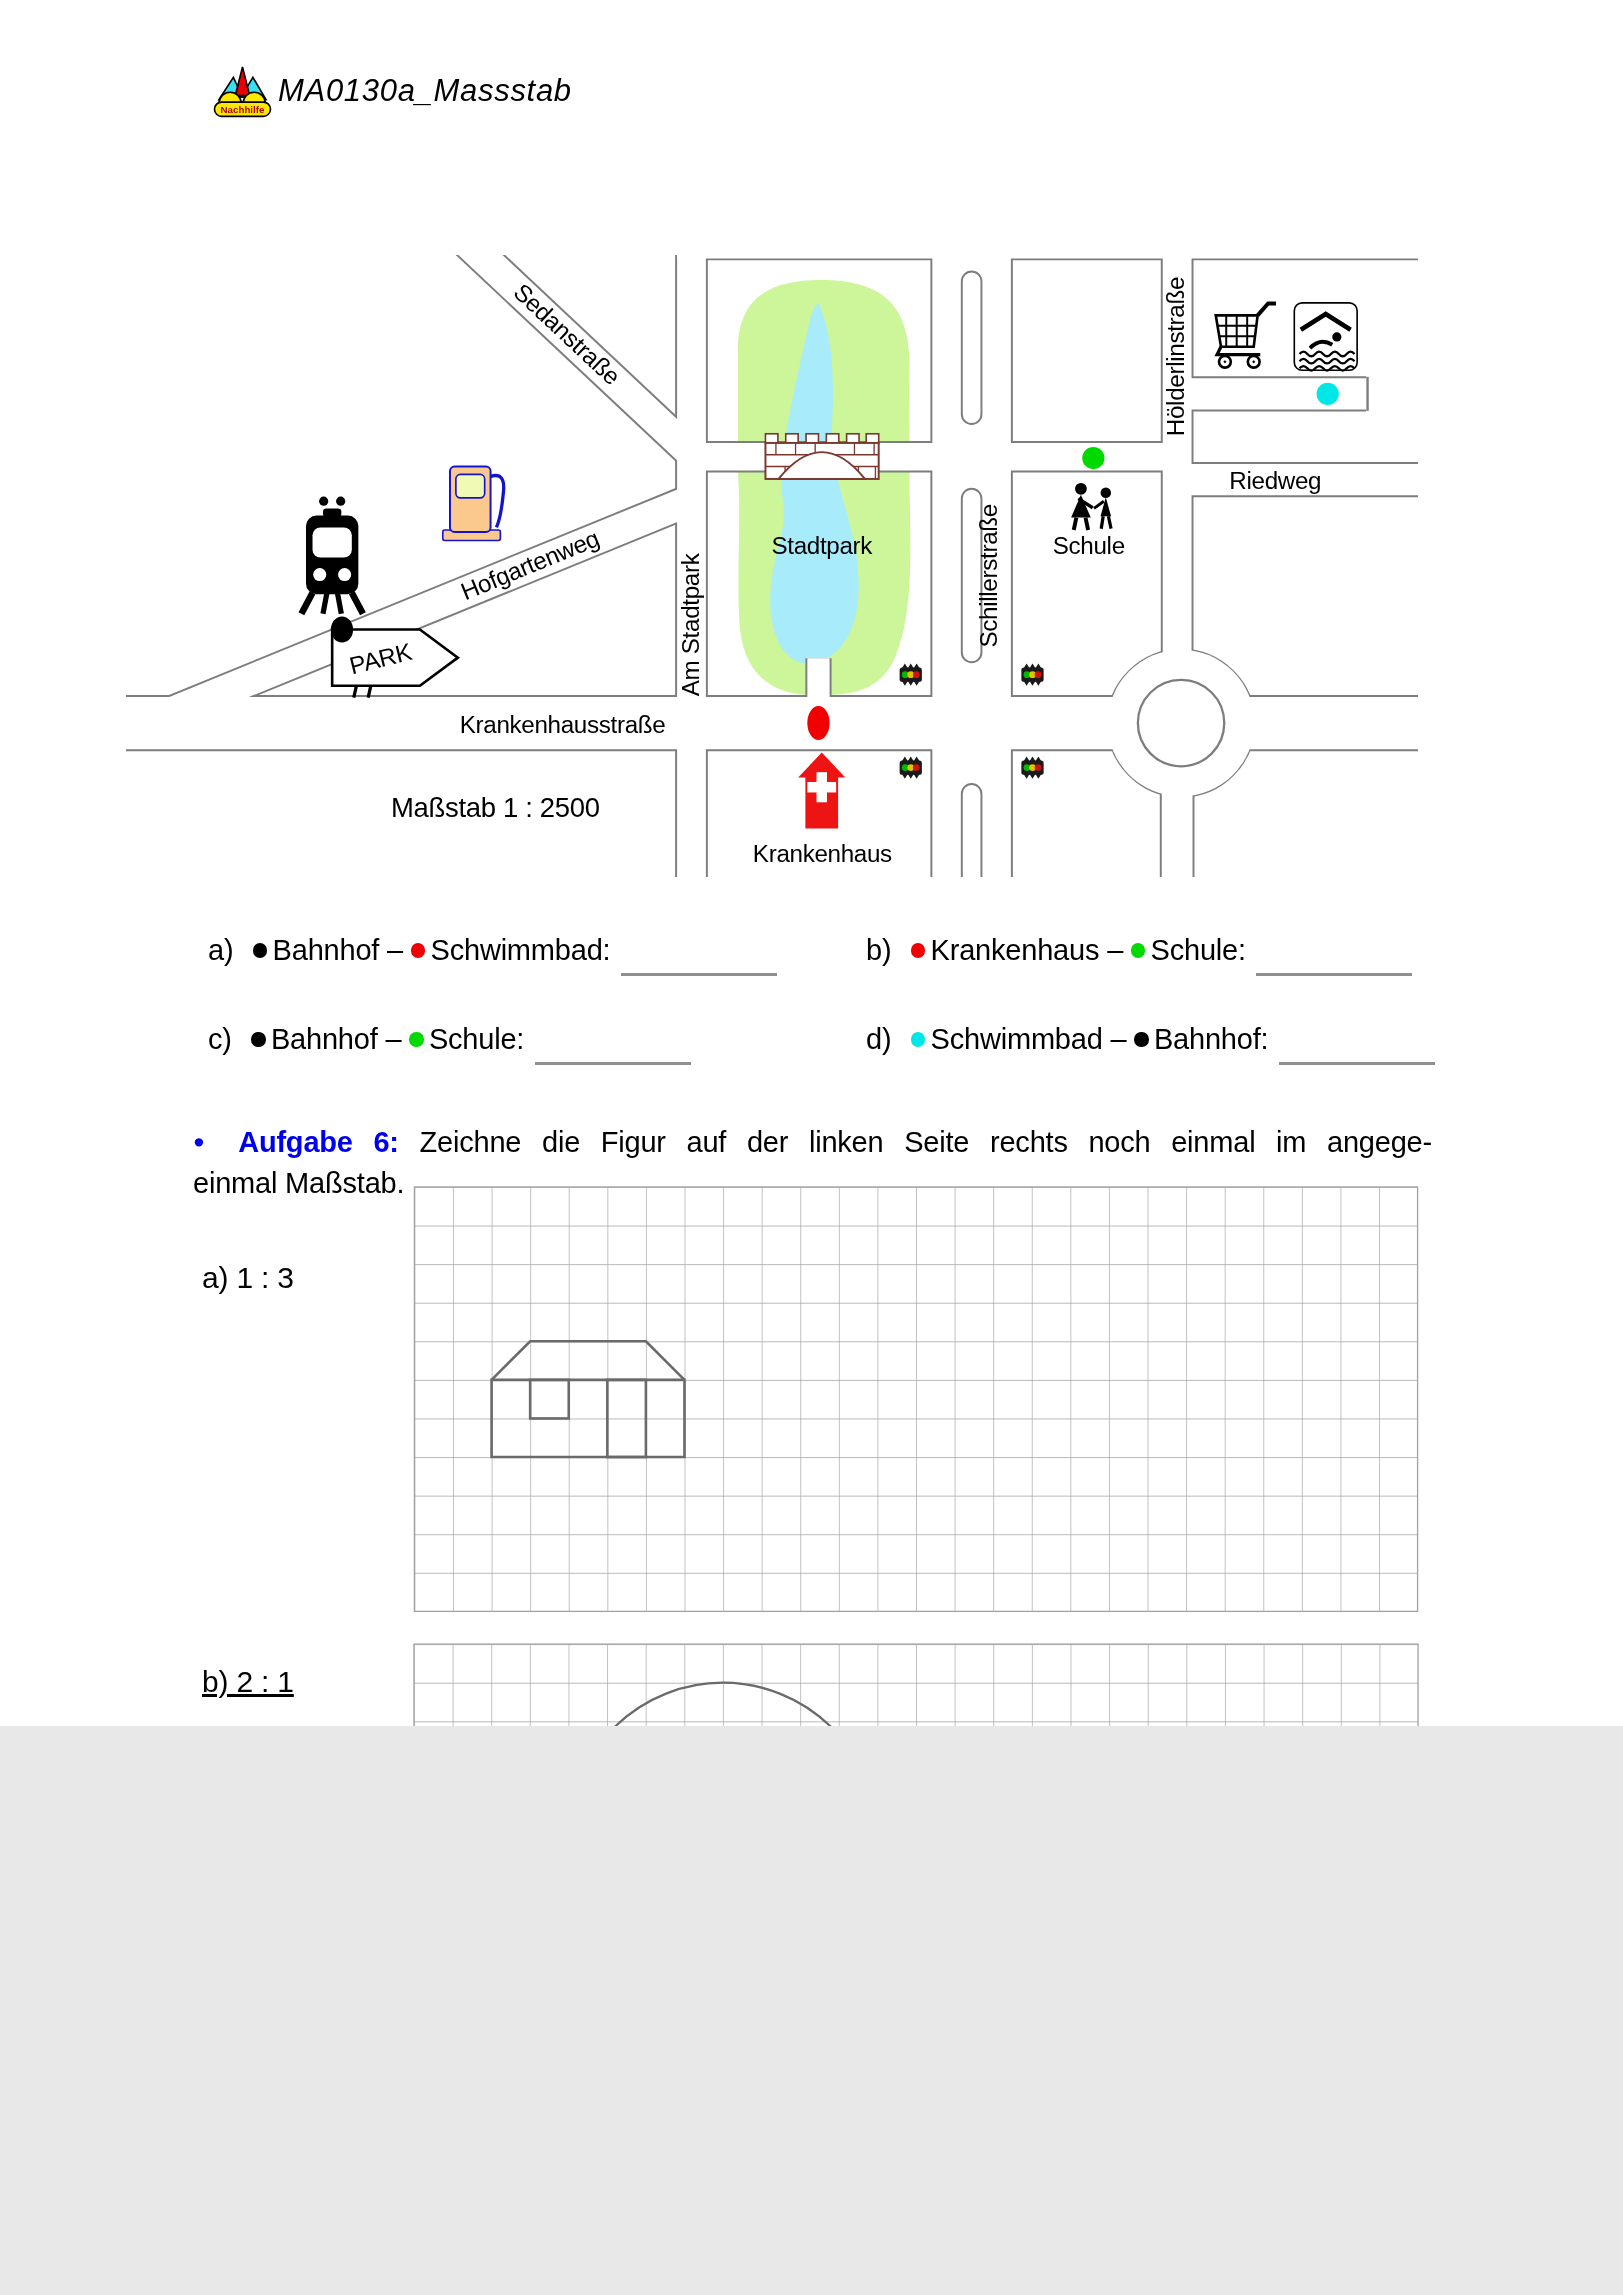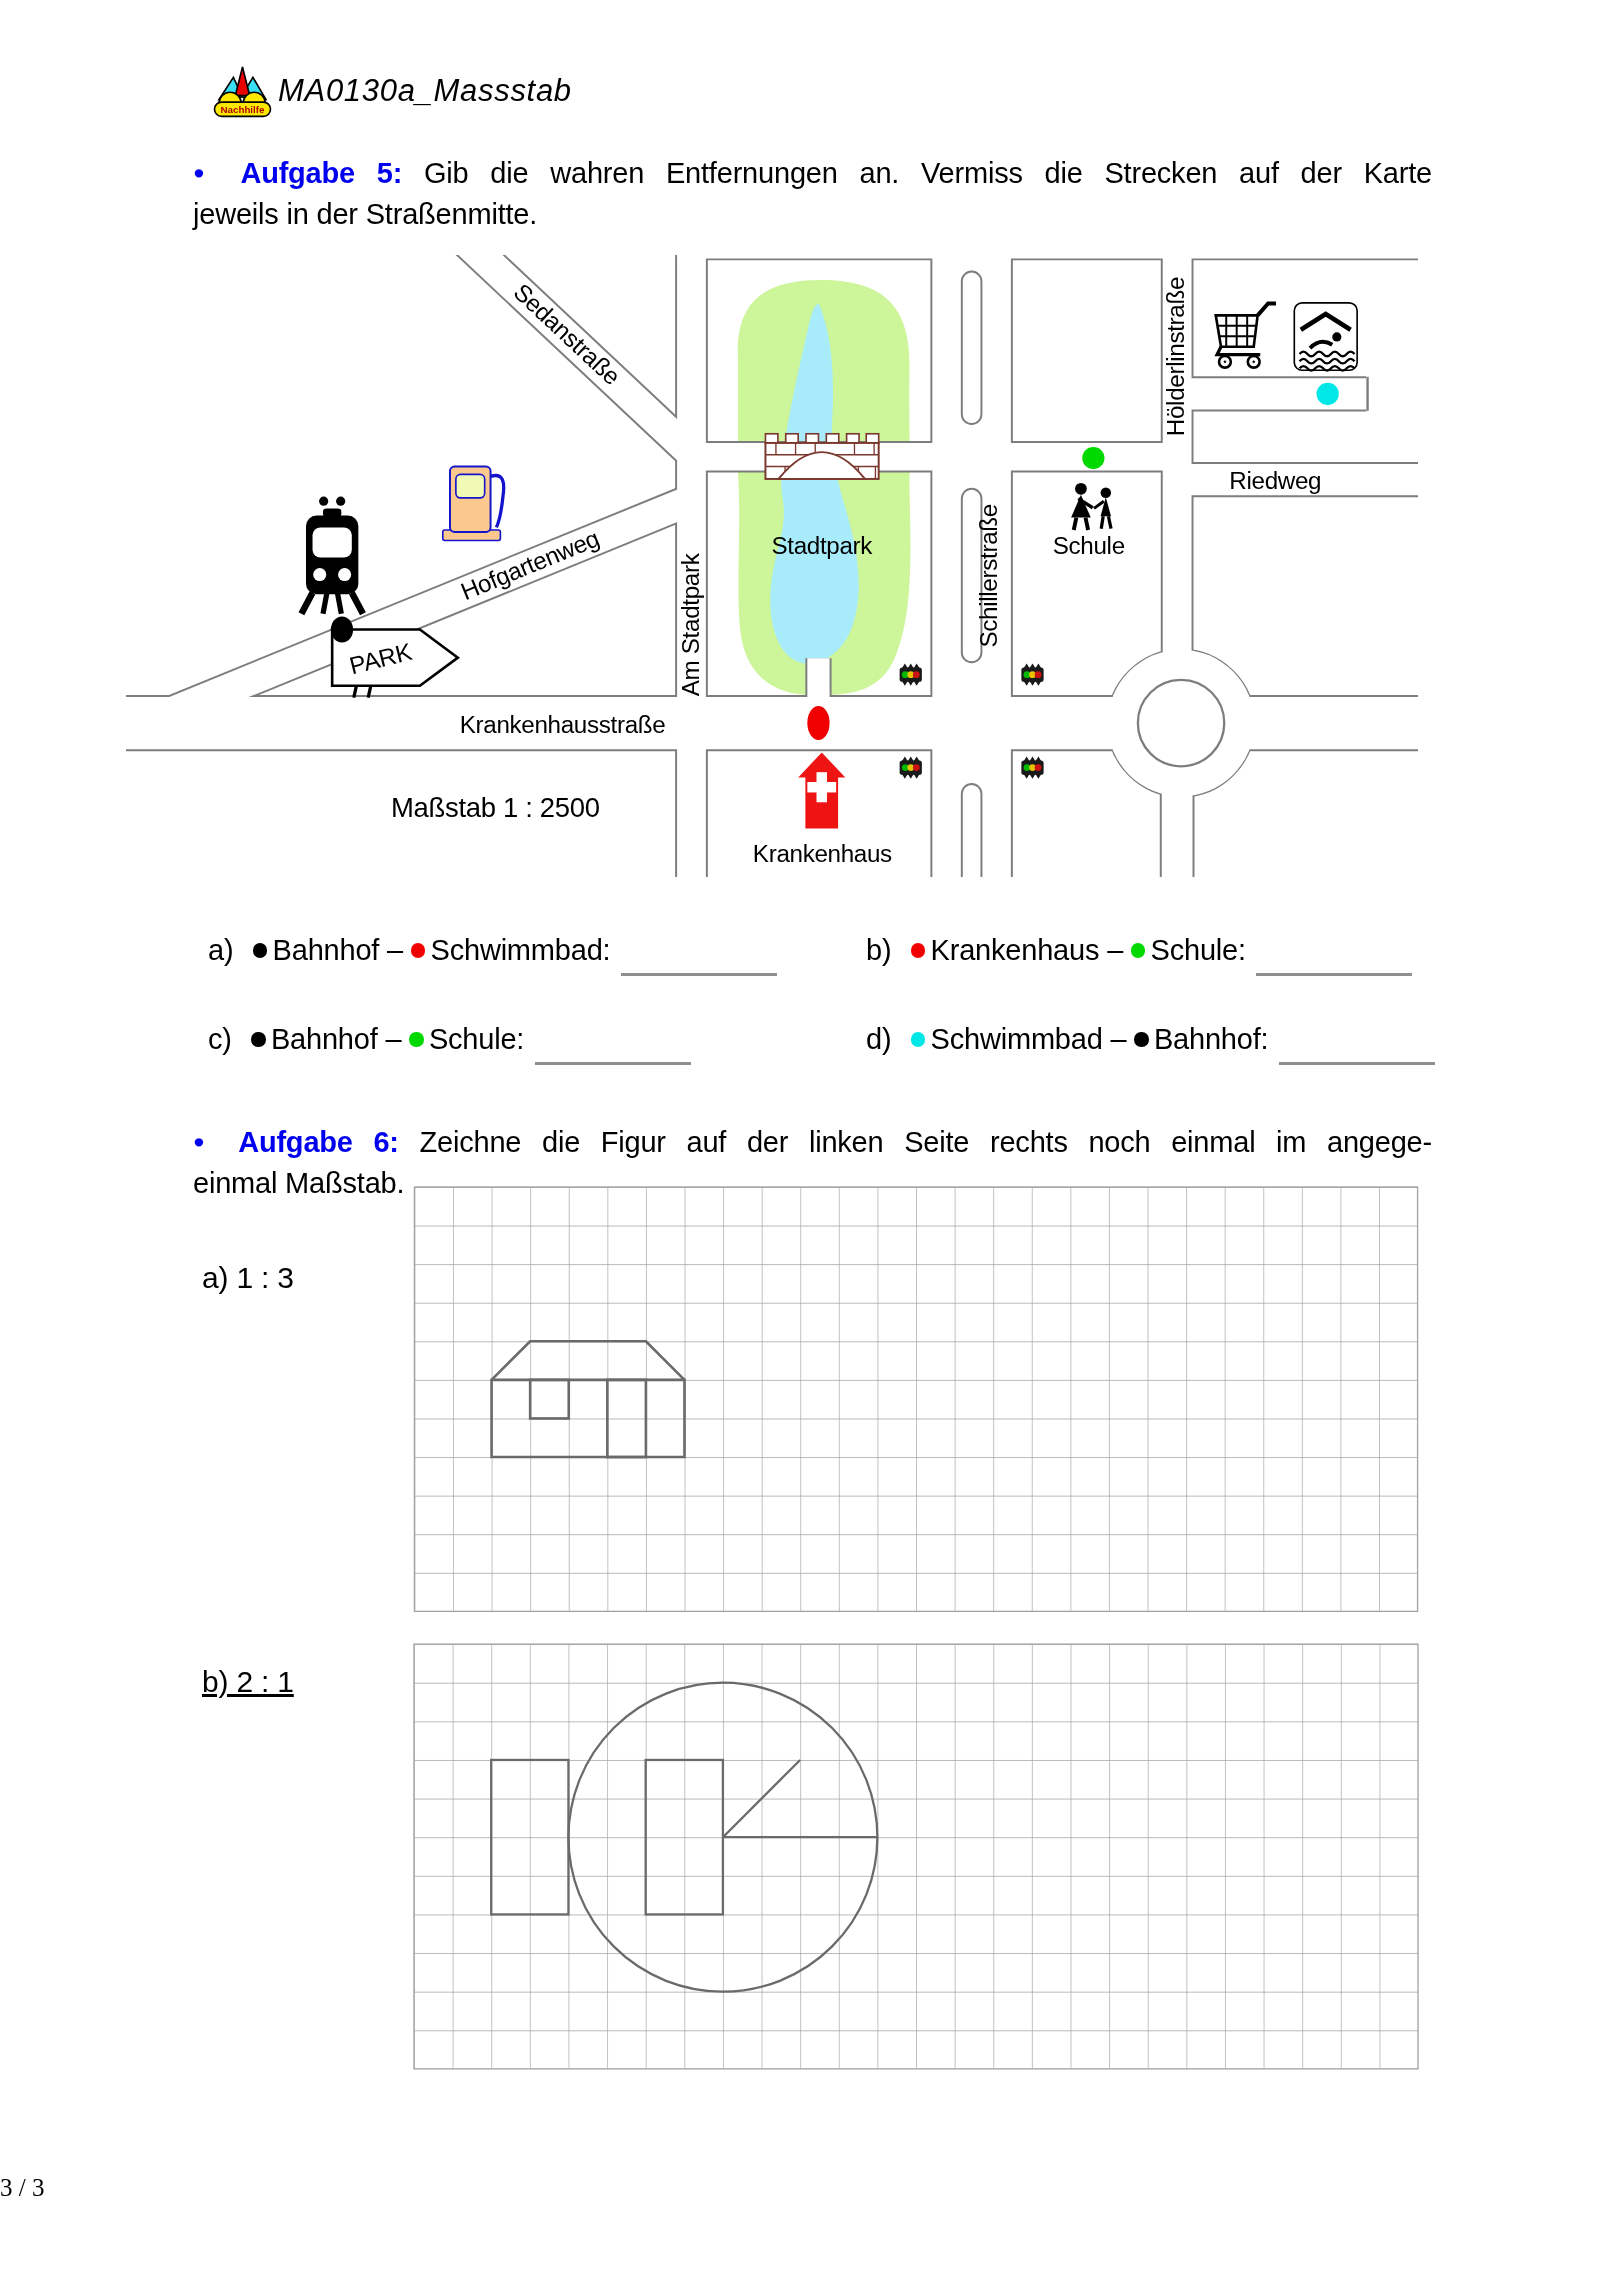--- a/index.html
+++ b/index.html
@@ -1,16 +1,16 @@
 <!DOCTYPE html>
 <html style="font-size:10.5px"><head>
 <meta charset="utf-8">
 <style>
   html,body{margin:0;padding:0;background:#e8e8e8;}
-  #page{position:relative;width:1623px;height:2295px;background:#ffffff;overflow:hidden;
+  #page{position:relative;width:1623px;height:1726px;background:#ffffff;overflow:hidden;
         font-family:"Liberation Sans",sans-serif;color:#000;}
   .abs{position:absolute;}
   
   #title{left:278px;top:73px;font-family:Liberation Sans, sans-serif;font-style:italic;
          font-size:31px;letter-spacing:0.7px;}
   
   .para{left:193px;width:1239px;font-size:29px;letter-spacing:-0.2px;line-height:41px;}
   .jline{text-align:justify;text-align-last:justify;white-space:nowrap;}
   .task-label{color:#0000f0;font-weight:bold;}
   .task-bullet{color:#0000f0;font-size:19.6px;vertical-align:3.9px;}
@@ -42,28 +42,20 @@
     <path d="M12 56 L34 22 L48 52 Z" fill="#39dff2" stroke="#000" stroke-width="2.5"></path>
     <path d="M46 52 L64 22 L84 56 Z" fill="#39dff2" stroke="#000" stroke-width="2.5"></path>
     <path d="M37 50 L48 6 L59 50 Z" fill="#e80000" stroke="#000" stroke-width="2.5"></path>
     <circle cx="29" cy="62" r="17" fill="#ffe800" stroke="#000" stroke-width="2.5"></circle>
     <circle cx="66" cy="62" r="17" fill="#ffe800" stroke="#000" stroke-width="2.5"></circle>
     <rect x="5" y="60" width="86" height="22" rx="11" fill="#ffe800" stroke="#000" stroke-width="2.5"></rect>
     <text x="48" y="77" text-anchor="middle" font-size="15" font-weight="bold" fill="#b00000">Nachhilfe</text>
   </svg>
   <div class="abs" id="title">MA0130a_Massstab</div>
 
-  <div class="abs para" style="top:152px;">
-    <div class="jline">
-      <span class="task-bullet">●</span>
-      <span class="task-label">Aufgabe 5:</span>
-      <span>Gib die wahren Entfernungen an. Vermiss die Strecken auf der Karte</span>
-    </div>
-    <div>jeweils in der Straßenmitte.</div>
-  </div>
 
   <svg class="abs" style="left:126px;top:255px;" width="1292" height="622" viewBox="193 390 1974 950">
 
     <path d="M1128 545 C1124 462 1168 428 1254 428 C1346 428 1392 464 1390 562
              C1389 640 1391 660 1390 745 C1392 845 1396 935 1369 1002
              C1348 1056 1300 1062 1258 1062 C1182 1066 1135 1034 1130 948
              C1126 878 1133 800 1128 720 Z" fill="#cdf59a"></path>
     <path d="M1252 465 C1270 510 1276 562 1272 642 C1268 720 1292 762 1306 832
              C1320 902 1314 982 1260 1008 C1204 1034 1172 974 1178 900
              C1183 840 1205 810 1196 760 C1186 705 1222 562 1234 506

